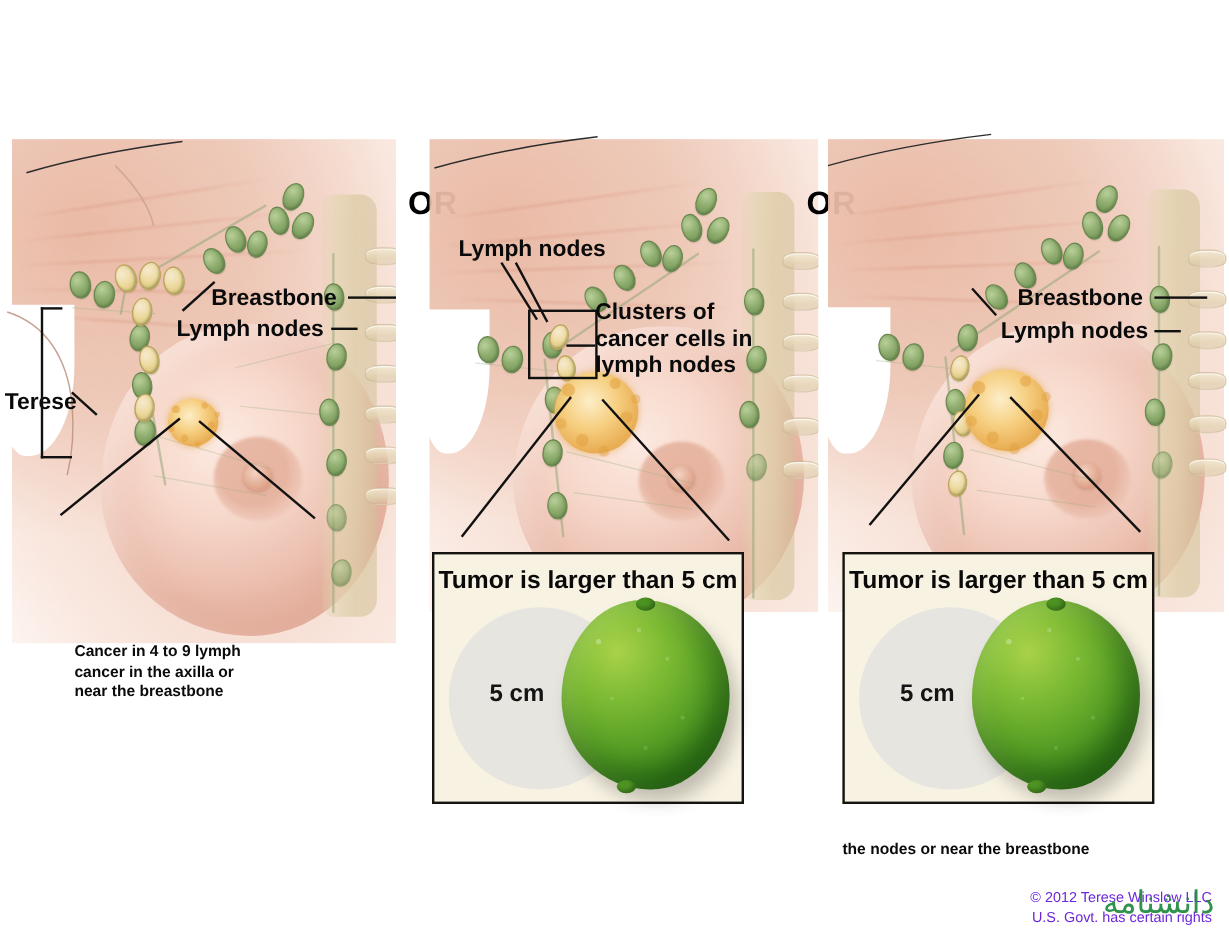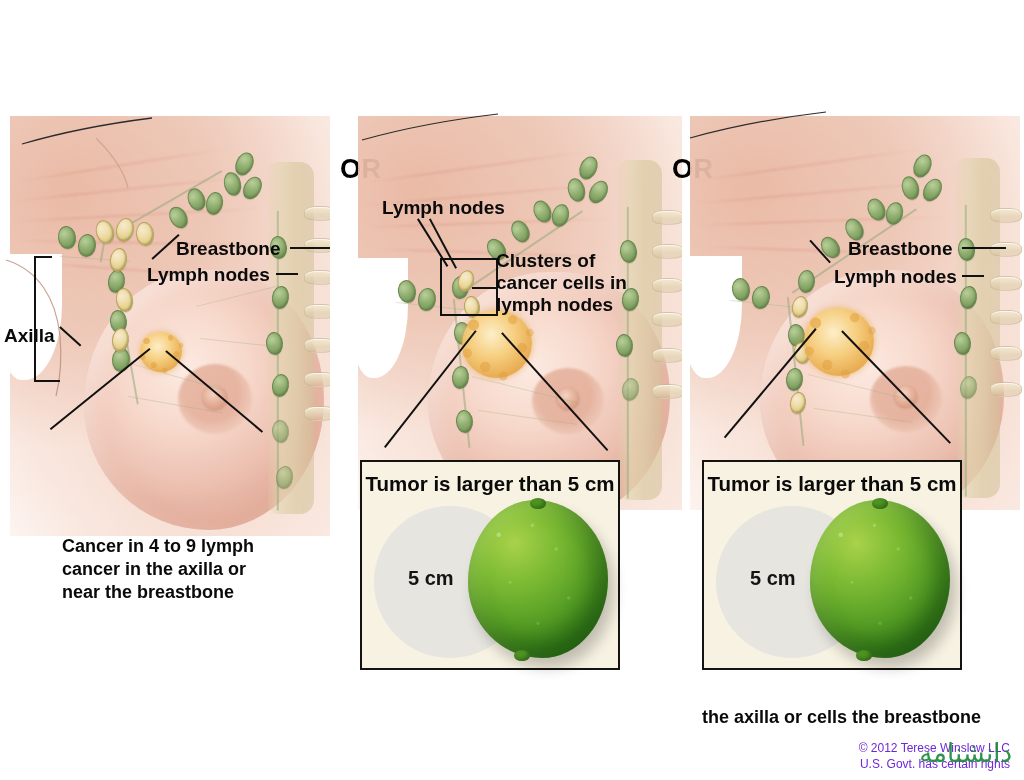--- a/index.html
+++ b/index.html
@@ -15,21 +15,21 @@
   .panel{position:absolute;top:0;height:780px;}
   .or{position:absolute;font-size:27px;font-weight:bold;color:#000;letter-spacing:.5px;}
 
   .lbl{position:absolute;font-size:19px;font-weight:bold;color:#0a0a0a;white-space:nowrap;}
   .leader{position:absolute;background:#111;height:1.6px;transform-origin:0 50%;}
 
   .callout{position:absolute;background:#f7f1df;border:2px solid #111;
            box-sizing:border-box;display:flex;align-items:center;justify-content:center;
            text-align:center;font-size:20px;font-weight:bold;line-height:1.16;color:#0a0a0a;}
 
-  .caption{position:absolute;font-size:18px;font-weight:bold;line-height:1.27;color:#0a0a0a;}
+  .caption{position:absolute;font-size:13px;font-weight:bold;line-height:1.27;color:#0a0a0a;}
 
   
   .torso{position:absolute;overflow:hidden;}
 
   
   .chestwall{position:absolute;
      background:
        radial-gradient(120% 90% at 18% 18%, rgba(233,184,163,.95) 0%, rgba(236,196,178,.82) 38%, rgba(247,224,213,.35) 68%, rgba(255,255,255,0) 86%),
        radial-gradient(100% 120% at 60% 55%, rgba(240,200,182,.88) 0%, rgba(246,216,202,.55) 55%, rgba(255,255,255,0) 88%);
      filter:blur(.4px);}
@@ -210,21 +210,21 @@
       <div class="tumor" style="left:140px;top:222px;width:42px;height:40px;"></div>
     </div>
 
     <div class="lbl" style="left:176px;top:238px;">Breastbone</div>
     <div class="leader" style="left:290px;top:247px;width:40px;"></div>
 
     <div class="lbl" style="left:147px;top:264px;">Lymph nodes</div>
     <div class="leader" style="left:276px;top:273px;width:22px;"></div>
     <div class="leader" style="left:152px;top:258px;width:36px;transform:rotate(-42deg);"></div>
 
-    <div class="lbl" style="left:4px;top:325px;">Axilla</div>
+    <div class="lbl" style="left:4px;top:325px;">Terese</div>
     <div class="brk" style="left:34px;top:256px;height:126px;"></div>
     <div class="brk-t" style="left:34px;top:256px;width:18px;"></div>
     <div class="brk-b" style="left:34px;top:380px;width:26px;"></div>
     <div class="leader" style="left:60px;top:326px;width:28px;transform:rotate(42deg);"></div>
 
     <div class="ptr" style="left:150px;top:348px;width:128px;transform:rotate(141deg);"></div>
     <div class="ptr" style="left:166px;top:350px;width:126px;transform:rotate(40deg);"></div>
 
 
     <div class="caption" style="left:62px;top:535px;width:260px;">
@@ -394,21 +394,21 @@
       <div class="inset-title" style="top:10px;">Tumor is larger than 5 cm</div>
       <div class="circ5" style="left:12px;top:44px;width:152px;height:152px;"></div>
       <div class="circ5-lbl" style="left:46px;top:105px;">5 cm</div>
       <div class="lime" style="left:106px;top:38px;width:140px;height:158px;"></div>
       <div class="limenub" style="left:168px;top:36px;width:16px;height:11px;"></div>
       <div class="limenub" style="left:152px;top:188px;width:16px;height:11px;"></div>
     </div>
 
     <div class="caption" style="left:18px;top:683px;width:330px;">
       <br>
-      <span>the axilla or cells the breastbone</span>
+      <span>the nodes or near the breastbone</span>
     </div>
   </div>
 
   <div class="copy">
     <span>© 2012 Terese Winslow LLC</span><br>
     <span>U.S. Govt. has certain rights</span>
   </div>
   <div class="wm">دانشنامه</div>
 
 </div>

